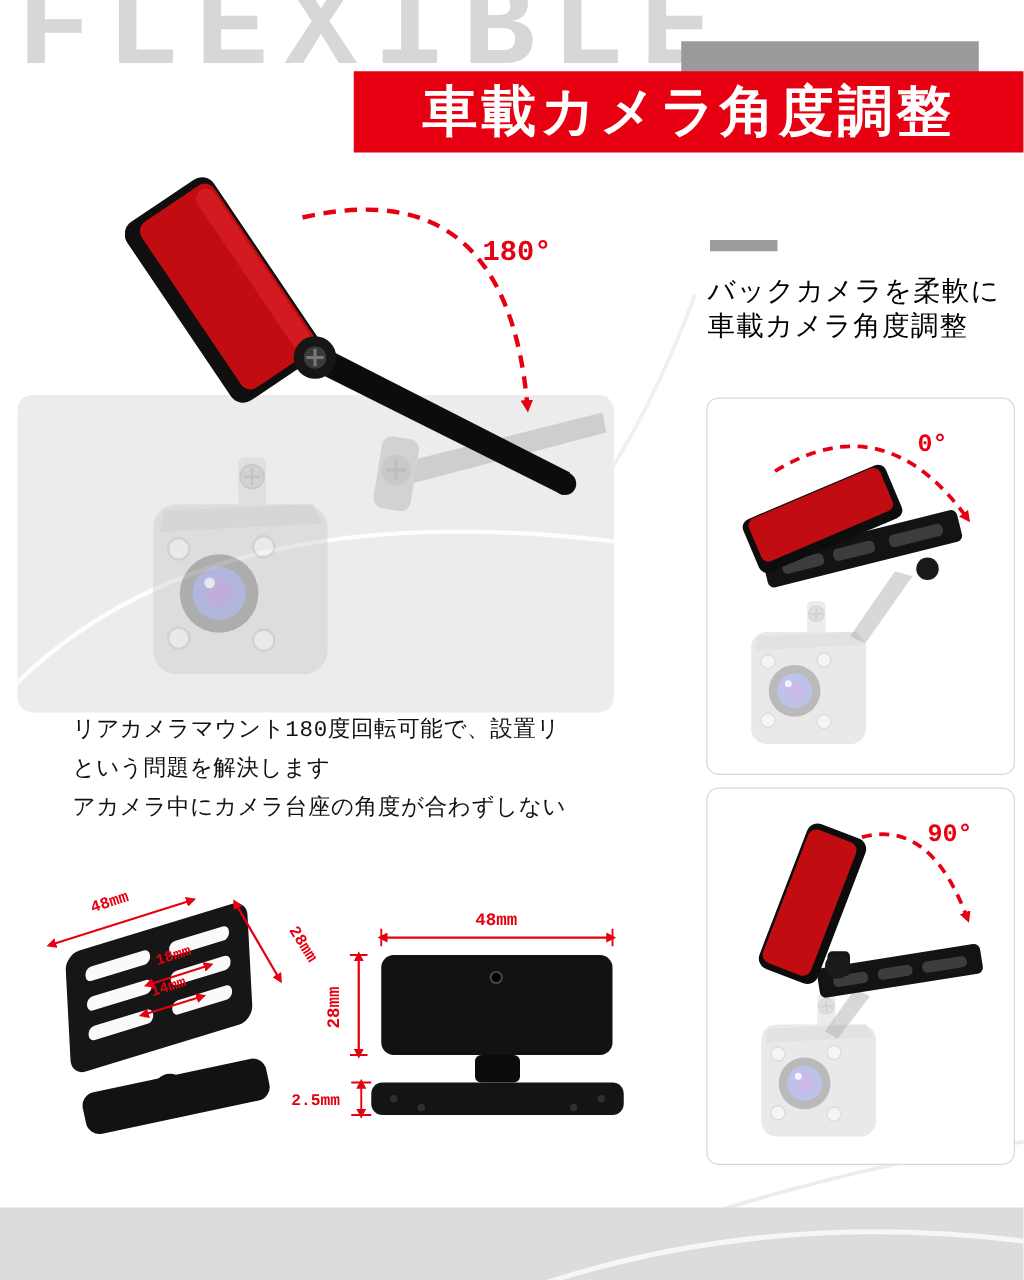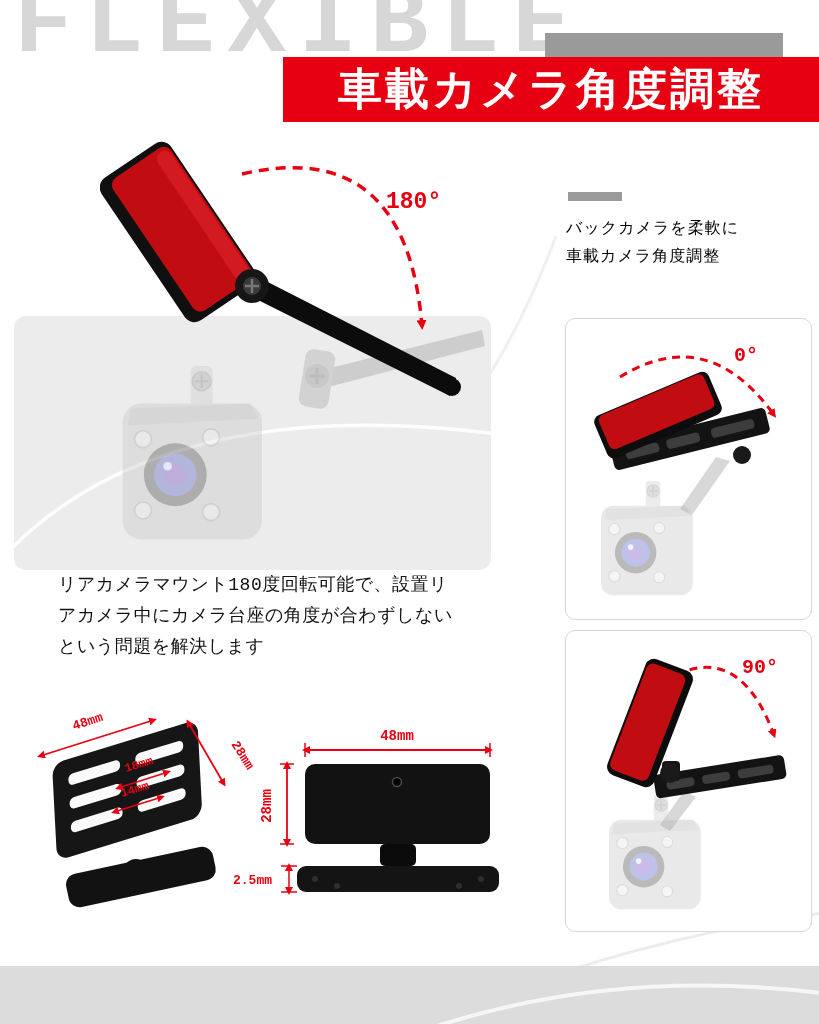--- a/index.html
+++ b/index.html
@@ -11,21 +11,21 @@
              letter-spacing:13px;color:#d7d7d7;white-space:nowrap}
   .underlay{position:absolute;left:545px;top:33px;width:238px;height:26px;background:#9a9a9a}
   .banner{position:absolute;left:283px;top:57px;width:536px;height:65px;background:#e60012;
           display:flex;align-items:center;justify-content:center;z-index:4}
   .banner-text{color:#fff;font-size:44px;font-weight:700;letter-spacing:3px;white-space:nowrap}
   .panel{position:absolute;left:14px;top:316px;width:477px;height:254px;background:#ececec;
          border-radius:12px;z-index:1}
   .panel svg{position:absolute;left:0;top:0}
   .illus-main{position:absolute;left:100px;top:140px;z-index:3}
   .accent-bar{position:absolute;left:568px;top:192px;width:54px;height:9px;background:#9b9b9b}
-  .intro{position:absolute;left:566px;font-size:16px;color:#000;letter-spacing:1px;white-space:nowrap}
+  .intro{position:absolute;left:566px;font-size:22px;color:#000;letter-spacing:1px;white-space:nowrap}
   .intro.l1{top:218px}
   .intro.l2{top:246px}
   .card{position:absolute;left:565px;width:247px;height:302px;background:#fff;
         border:1px solid #d8d8d8;border-radius:10px;overflow:hidden;z-index:2}
   .card0{top:318px}.card90{top:630px}
   .desc{position:absolute;left:58px;top:570px;font-size:18px;line-height:31px;color:#111;
         letter-spacing:.5px;white-space:nowrap;z-index:2}
   .dimE{position:absolute;left:18px;top:702px;z-index:2}
   .dimF{position:absolute;left:225px;top:718px;z-index:2}
   .footer{position:absolute;left:0;bottom:0;width:819px;height:58px;background:#dcdcdc;z-index:1}
@@ -172,22 +172,22 @@
       </g>
       <g transform="translate(84,92) rotate(-69)">
         <rect x="-62" y="-25" width="124" height="50" rx="9" fill="#0c0c0c"></rect>
         <rect x="-57" y="-23" width="114" height="41" rx="7" fill="#c10d12"></rect>
       </g>
     </svg>
   </div>
 
   <div class="desc">
     <div>リアカメラマウント180度回転可能で、設置リ</div>
+    <div>という問題を解決します</div>
     <div>アカメラ中にカメラ台座の角度が合わずしない</div>
-    <div>という問題を解決します</div>
   </div>
 
   <svg class="dimE" width="250" height="220" viewBox="0 0 250 220">
     <defs>
       <marker id="arE" markerWidth="8" markerHeight="8" refX="5" refY="4" orient="auto" markerUnits="userSpaceOnUse">
         <path d="M0,0 L8,4 L0,8 Z" fill="#e60012"></path>
       </marker>
       <marker id="arEs" markerWidth="8" markerHeight="8" refX="3" refY="4" orient="auto" markerUnits="userSpaceOnUse">
         <path d="M8,0 L0,4 L8,8 Z" fill="#e60012"></path>
       </marker>

